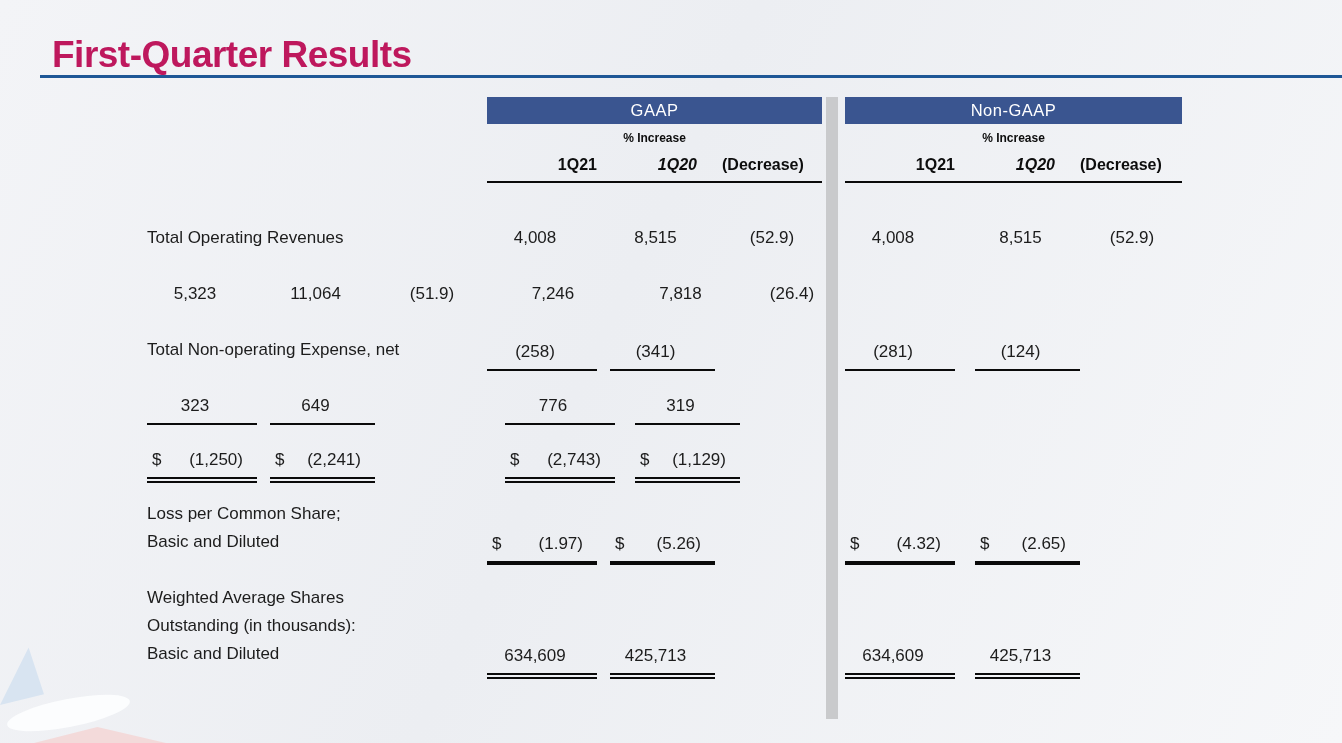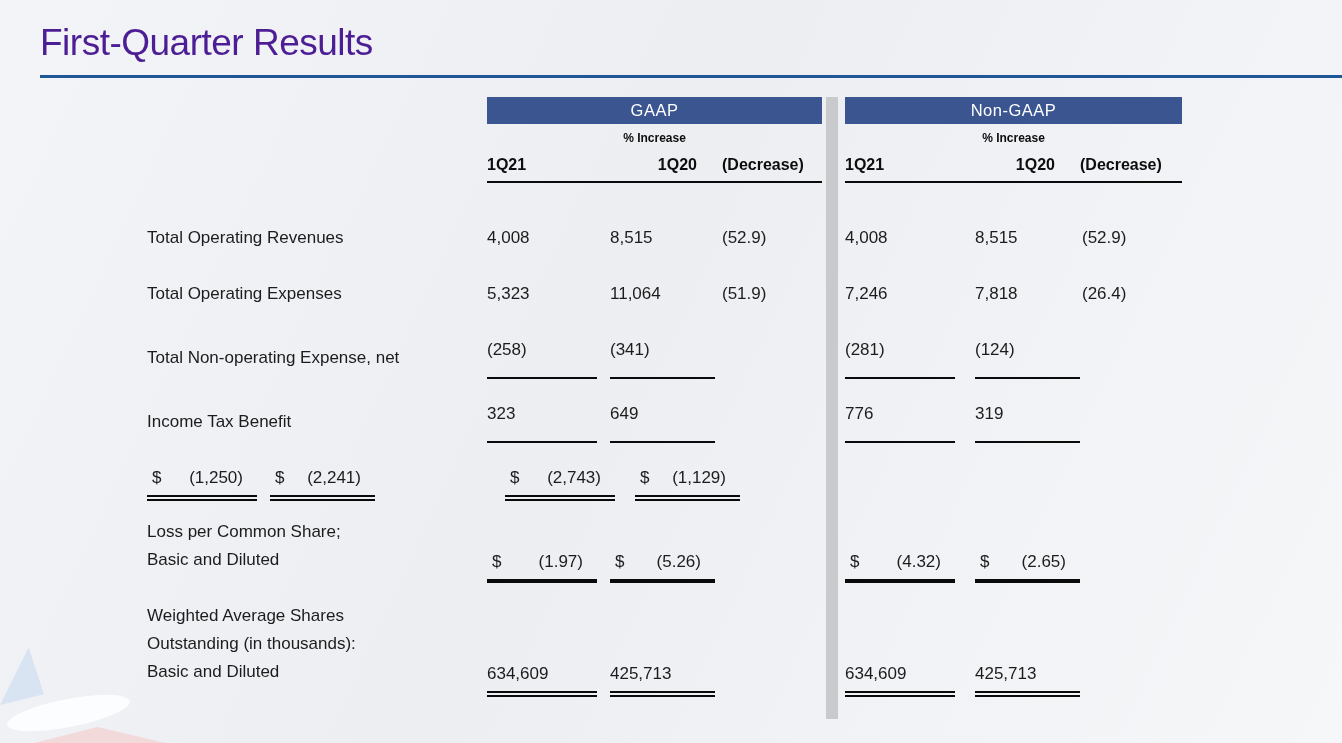--- a/index.html
+++ b/index.html
@@ -4,61 +4,61 @@
 <style>
   html,body{margin:0;padding:0;}
   body{
     width:1342px;height:743px;position:relative;overflow:hidden;
     font-family:"Liberation Sans","DejaVu Sans",sans-serif;
     background:linear-gradient(115deg,#f3f4f7 0%,#eceef2 45%,#f6f7f9 100%);
     color:#1c1c1c;
   }
   
   .title{
-    position:absolute;left:40px;top:22px;margin:0;
-    font-size:37px;font-weight:400;color:#4c1d95;letter-spacing:-.5px;
+    position:absolute;left:40px;top:22px;margin:12px;
+    font-size:37px;font-weight:700;color:#be185d;letter-spacing:-.5px;
   }
   .title-rule{position:absolute;left:40px;right:0;top:75px;height:3px;background:#1e5796;}
 
   
   .ghead{position:absolute;left:487px;width:335px;}
   .nhead{position:absolute;left:845px;width:337px;}
   .grp-bar{
     position:absolute;left:0;right:0;top:97px;height:27px;background:#3a5590;
     color:#ffffff;font-size:16.5px;line-height:27px;text-align:center;letter-spacing:.5px;
   }
   .sub1{position:absolute;left:0;right:0;top:131px;height:22px;
         font-weight:700;font-size:12px;color:#0d0d0d;text-align:center;}
   .sub2{position:absolute;left:0;right:0;top:156px;height:22px;display:flex;
         font-weight:700;font-size:16px;color:#0d0d0d;}
-  .h-q21{width:110px;text-align:left;}
+  .h-q21{width:110px;text-align:right;}
   .h-gap1{width:13px;}
-  .h-q20{width:105px;text-align:right;padding-right:18px;box-sizing:border-box;}
+  .h-q20{width:105px;text-align:right;padding-right:18px;box-sizing:border-box;font-style:italic;}
   .h-gap2{width:7px;}
   .h-pct{width:100px;text-align:left;}
   .head-rule{position:absolute;left:0;right:0;top:181px;height:2px;background:#0a0a0a;}
 
   
   .divider{position:absolute;left:826px;top:97px;width:12px;height:622px;background:#c9cacc;}
 
   
   .sheet{position:absolute;left:147px;top:224px;width:1035px;}
   .row{display:flex;align-items:flex-end;margin-bottom:28px;}
   .c{line-height:28px;font-size:17px;color:#1c1c1c;box-sizing:border-box;}
   .label{width:340px;white-space:pre-line;}
-  .num{text-align:left;}
+  .num{text-align:center;}
   .cA{width:110px;margin-right:13px;}
   .cB{width:105px;margin-right:7px;}
   .cC{width:100px;margin-right:23px;}
   .cD{width:110px;margin-right:20px;}
   .cE{width:105px;margin-right:2px;}
   .cF{width:100px;}
   .padv{padding-right:14px;}
   .money{display:flex;justify-content:space-between;padding-left:5px;}
-  .u1{border-bottom:2px solid #0a0a0a;padding-bottom:13px;margin-bottom:-7px;}
+  .u1{border-bottom:2px solid #0a0a0a;padding-bottom:3px;margin-bottom:-7px;}
   .u2{border-bottom:6px double #0a0a0a;padding-bottom:3px;margin-bottom:-11px;}
   .u3{border-bottom:4px solid #0a0a0a;padding-bottom:3px;margin-bottom:-9px;}
 
   
   .wm-blue{position:absolute;left:0;top:645px;width:44px;height:60px;
     background:#d8e4f1;clip-path:polygon(65% 4%,100% 82%,0% 100%);}
   .wm-swoosh{position:absolute;left:6px;top:699px;width:125px;height:28px;
     background:rgba(252,253,254,.95);border-radius:50%;transform:rotate(-11deg);}
   .wm-red{position:absolute;left:34px;top:727px;width:132px;height:16px;
     background:#f3dada;clip-path:polygon(48% 0,100% 100%,0 100%);}
@@ -103,42 +103,40 @@
     <div class="c label">Total Operating Revenues</div>
     <div class="c num cA padv">4,008</div>
     <div class="c num cB padv">8,515</div>
     <div class="c num cC">(52.9)</div>
     <div class="c num cD padv">4,008</div>
     <div class="c num cE padv">8,515</div>
     <div class="c num cF">(52.9)</div>
   </div>
 
   <div class="row">
-    <div class="c label">Total Operating Expenses</div>
     <div class="c num cA padv">5,323</div>
     <div class="c num cB padv">11,064</div>
     <div class="c num cC">(51.9)</div>
     <div class="c num cD padv">7,246</div>
     <div class="c num cE padv">7,818</div>
     <div class="c num cF">(26.4)</div>
   </div>
 
   <div class="row">
     <div class="c label">Total Non-operating Expense, net</div>
     <div class="c num cA padv u1">(258)</div>
     <div class="c num cB padv u1">(341)</div>
     <div class="c num cC"></div>
     <div class="c num cD padv u1">(281)</div>
     <div class="c num cE padv u1">(124)</div>
     <div class="c num cF"></div>
   </div>
 
 
   <div class="row">
-    <div class="c label">Income Tax Benefit</div>
     <div class="c num cA padv u1">323</div>
     <div class="c num cB padv u1">649</div>
     <div class="c num cC"></div>
     <div class="c num cD padv u1">776</div>
     <div class="c num cE padv u1">319</div>
     <div class="c num cF"></div>
   </div>
 
   <div class="row">
     <div class="c cA padv u2 money">

